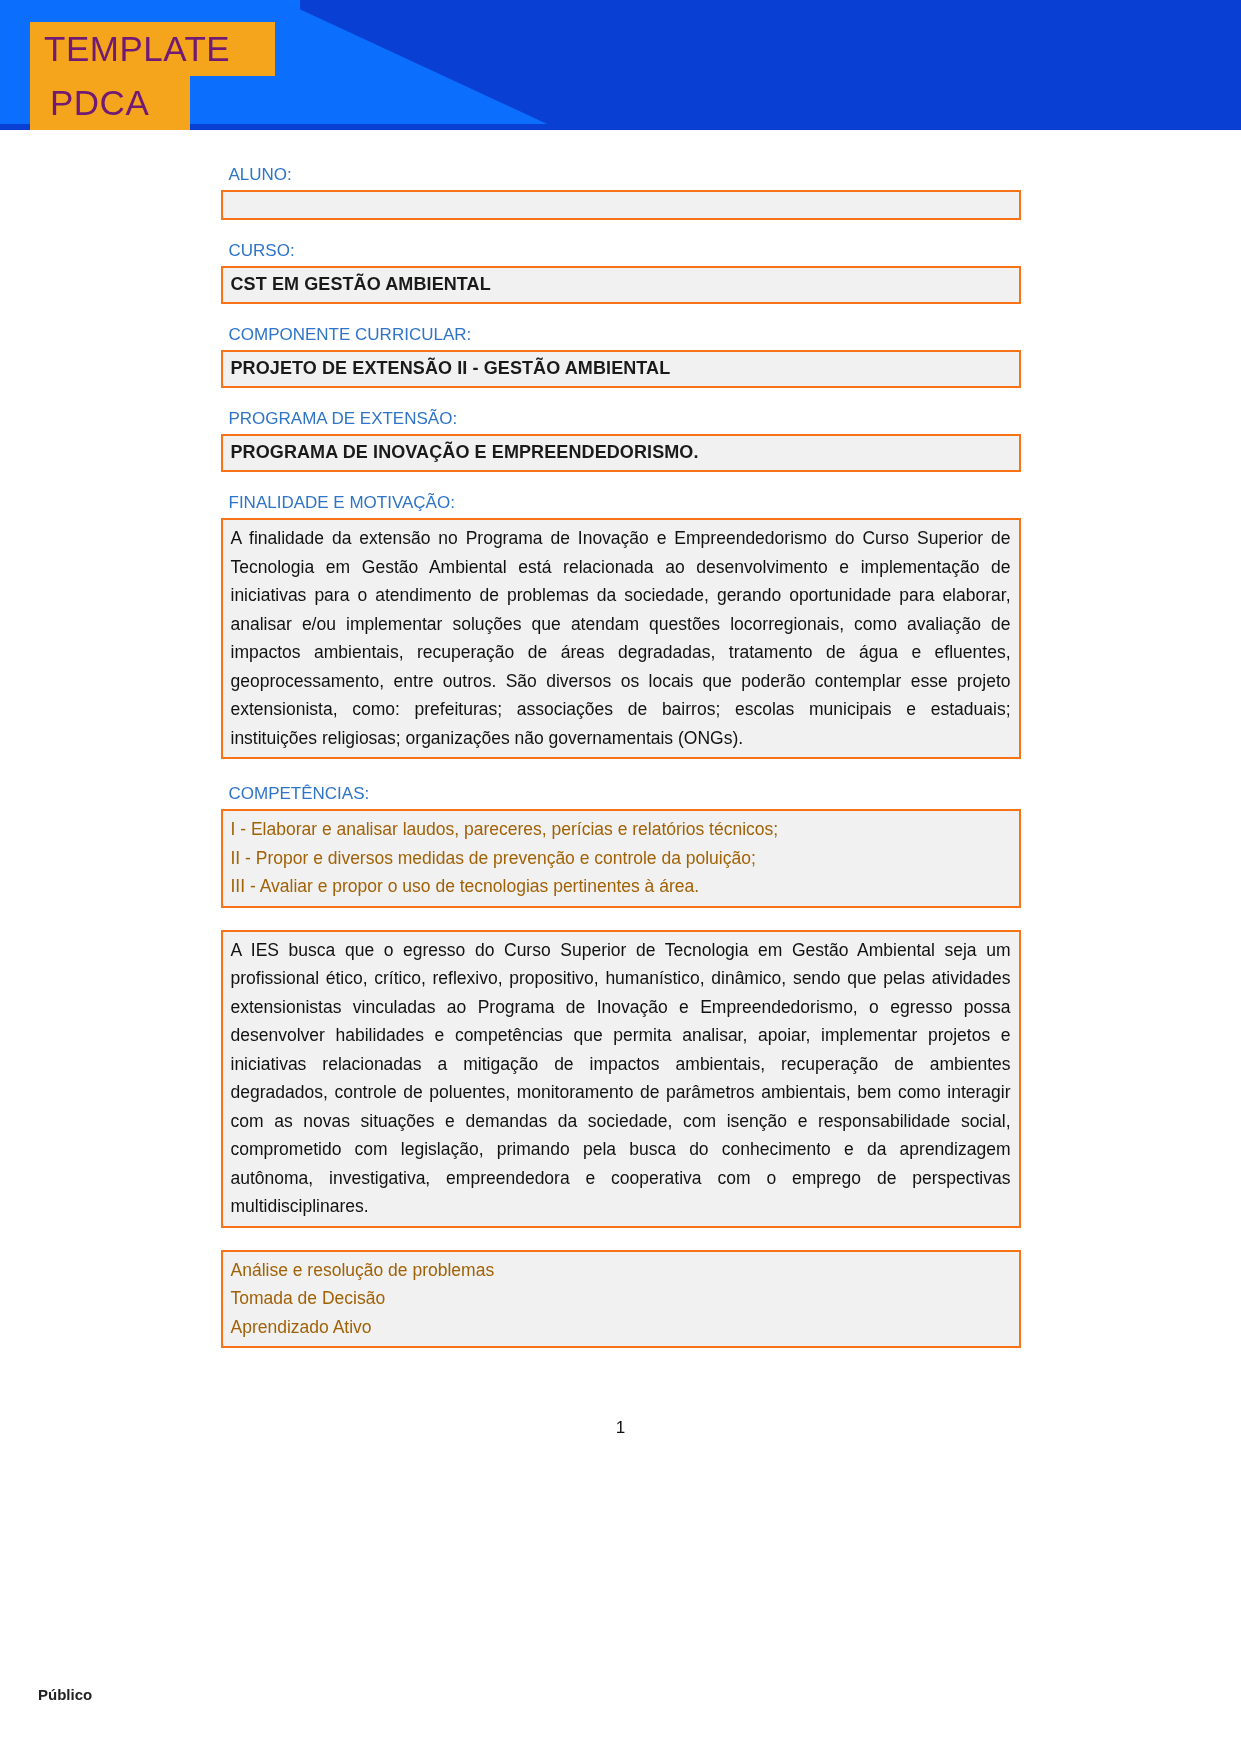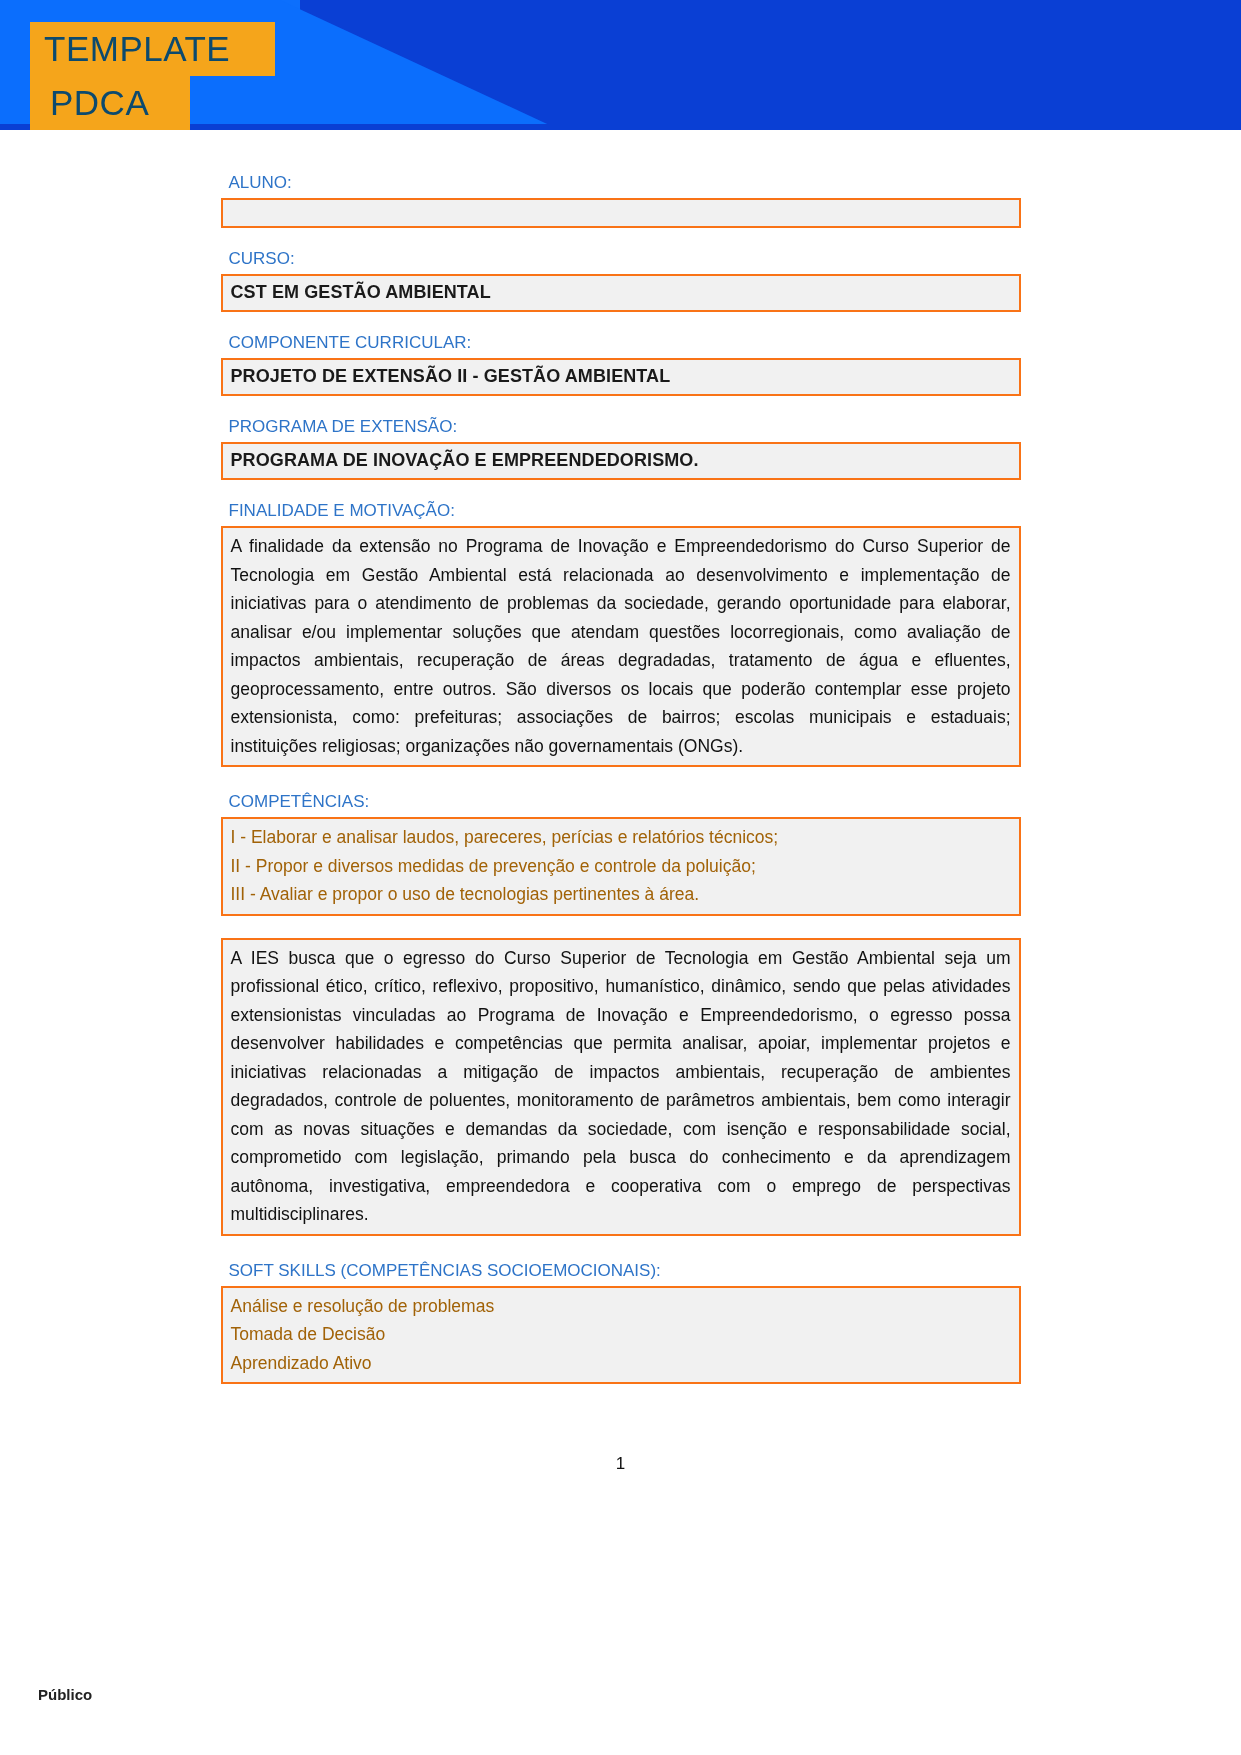--- a/index.html
+++ b/index.html
@@ -43,40 +43,40 @@
   .logo-box {
     position: absolute;
     left: 30px; top: 22px;
     width: 245px;
     background: transparent;
     z-index: 5;
   }
   .logo-line {
     display: block;
     background: #f5a51b;
-    color: #0c4a6e;
+    color: #701a75;
     font-size: 35px;
     line-height: 46px;
     letter-spacing: 0.5px;
     padding: 4px 14px 4px 14px;
     width: max-content;
     font-weight: 400;
   }
   .logo-line.l1 { width: 245px; }
   .logo-line.l2 { width: 160px; padding-left: 20px; }
 
   
   .page {
     position: relative;
     width: 1241px;
     padding: 0;
   }
   .content {
     position: relative;
-    margin: 8px auto;
+    margin: 0 auto;
     width: 800px;
     padding-top: 32px;
   }
 
   .field { margin-bottom: 12px; }
   .label {
     color: #2e74c8;
     font-size: 17px;
     line-height: 26px;
     padding-left: 8px;
@@ -190,21 +190,20 @@
       </div>
     </div>
 
     <div class="field gap-lg">
       <div class="box">
         <div class="para">A IES busca que o egresso do Curso Superior de Tecnologia em Gestão Ambiental seja um profissional ético, crítico, reflexivo, propositivo, humanístico, dinâmico, sendo que pelas atividades extensionistas vinculadas ao Programa de Inovação e Empreendedorismo, o egresso possa desenvolver habilidades e competências que permita analisar, apoiar, implementar projetos e iniciativas relacionadas a mitigação de impactos ambientais, recuperação de ambientes degradados, controle de poluentes, monitoramento de parâmetros ambientais, bem como interagir com as novas situações e demandas da sociedade, com isenção e responsabilidade social, comprometido com legislação, primando pela busca do conhecimento e da aprendizagem autônoma, investigativa, empreendedora e cooperativa com o emprego de perspectivas multidisciplinares.</div>
       </div>
     </div>
 
     <div class="field">
-      <div class="label">SOFT SKILLS (COMPETÊNCIAS SOCIOEMOCIONAIS):</div>
       <div class="box">
         <div class="listline">Análise e resolução de problemas</div>
         <div class="listline">Tomada de Decisão</div>
         <div class="listline">Aprendizado Ativo</div>
       </div>
     </div>
 
     <div class="page-number">1</div>
 
   </div>

